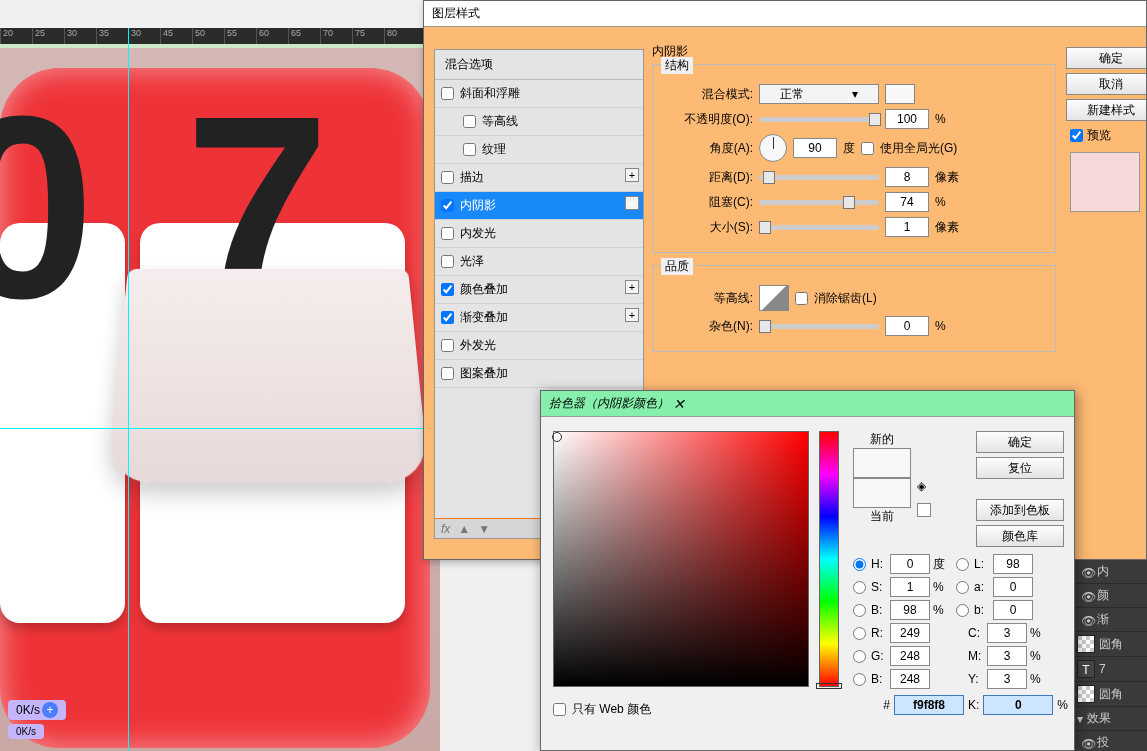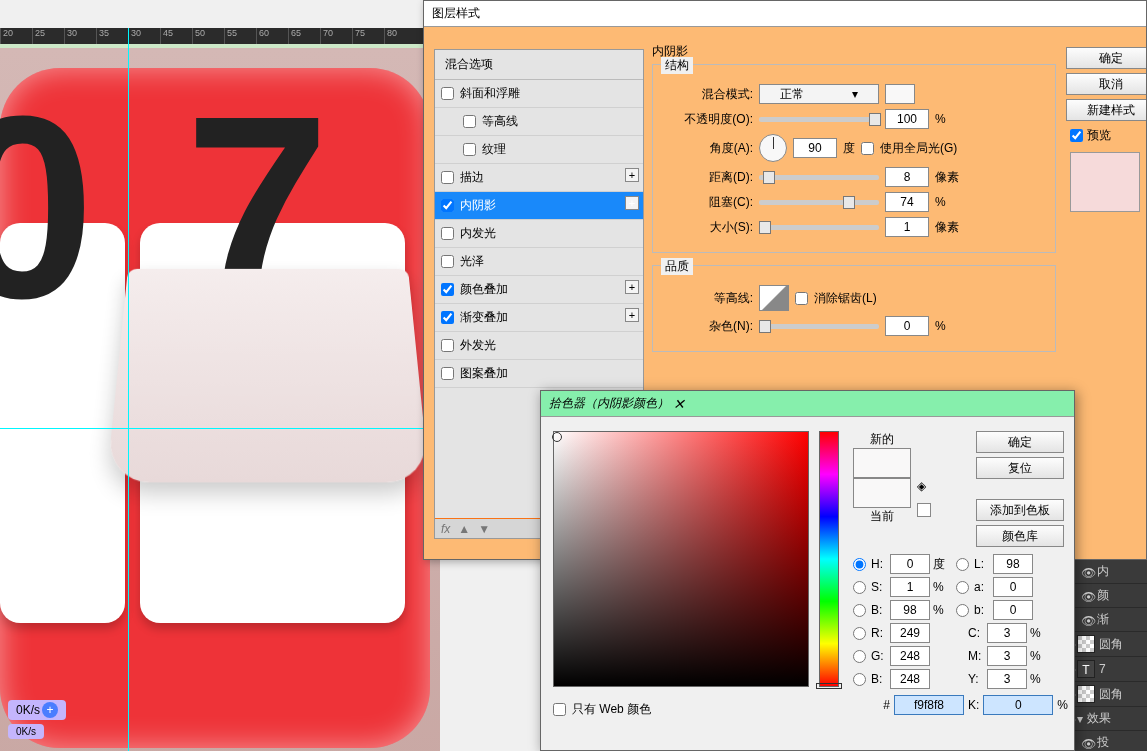--- a/index.html
+++ b/index.html
@@ -65,21 +65,21 @@
 .picker-buttons { position:absolute; right:10px; top:36px; width:88px; }
 .picker-buttons .ps-btn { width:88px; }
 .color-fields { position:absolute; left:312px; top:160px; width:215px; }
 .cf-row { display:flex; align-items:center; gap:3px; margin:3px 0; }
 .cf-row input[type=radio]{ margin:0 2px 0 0; }
 .cf-row .lab{ width:16px; }
 .cf-row .num-input{ width:40px; }
 .cf-row .unit{ width:20px; }
 .cf-row .lab2{ width:16px; margin-left:12px;}
 .hex-row { display:flex; align-items:center; gap:4px; margin-top:6px;}
-.hex-row input{ width:70px; height:20px; background:#cde5ff; border:1px solid #3a7abd; text-align:center;}
+.hex-row input{ width:70px; height:20px; background:#cde5ff; border:1px solid #3a7abd; text-align:center;font-weight:bold;}
 .webonly { position:absolute; left:12px; top:310px; display:flex; align-items:center; gap:6px;}
 
 .layers-panel { position:absolute; right:0; top:560px; width:90px; height:191px; background:#3a3a3a; color:#ccc; overflow:hidden; }
 .lp-row { display:flex; align-items:center; gap:4px; padding:3px 4px; border-bottom:1px solid #2a2a2a; font-size:11px; }
 .lp-eye { width:12px; height:12px; }
 .lp-thumb { width:18px; height:18px; background:repeating-conic-gradient(#ccc 0 25%, #fff 0 50%) 0/8px 8px; border:1px solid #222; }
 .lp-thumb.t { background:#444; color:#fff; text-align:center; line-height:18px; }
 .lp-row.fx { padding-left:24px; }
 </style>
 </head>

